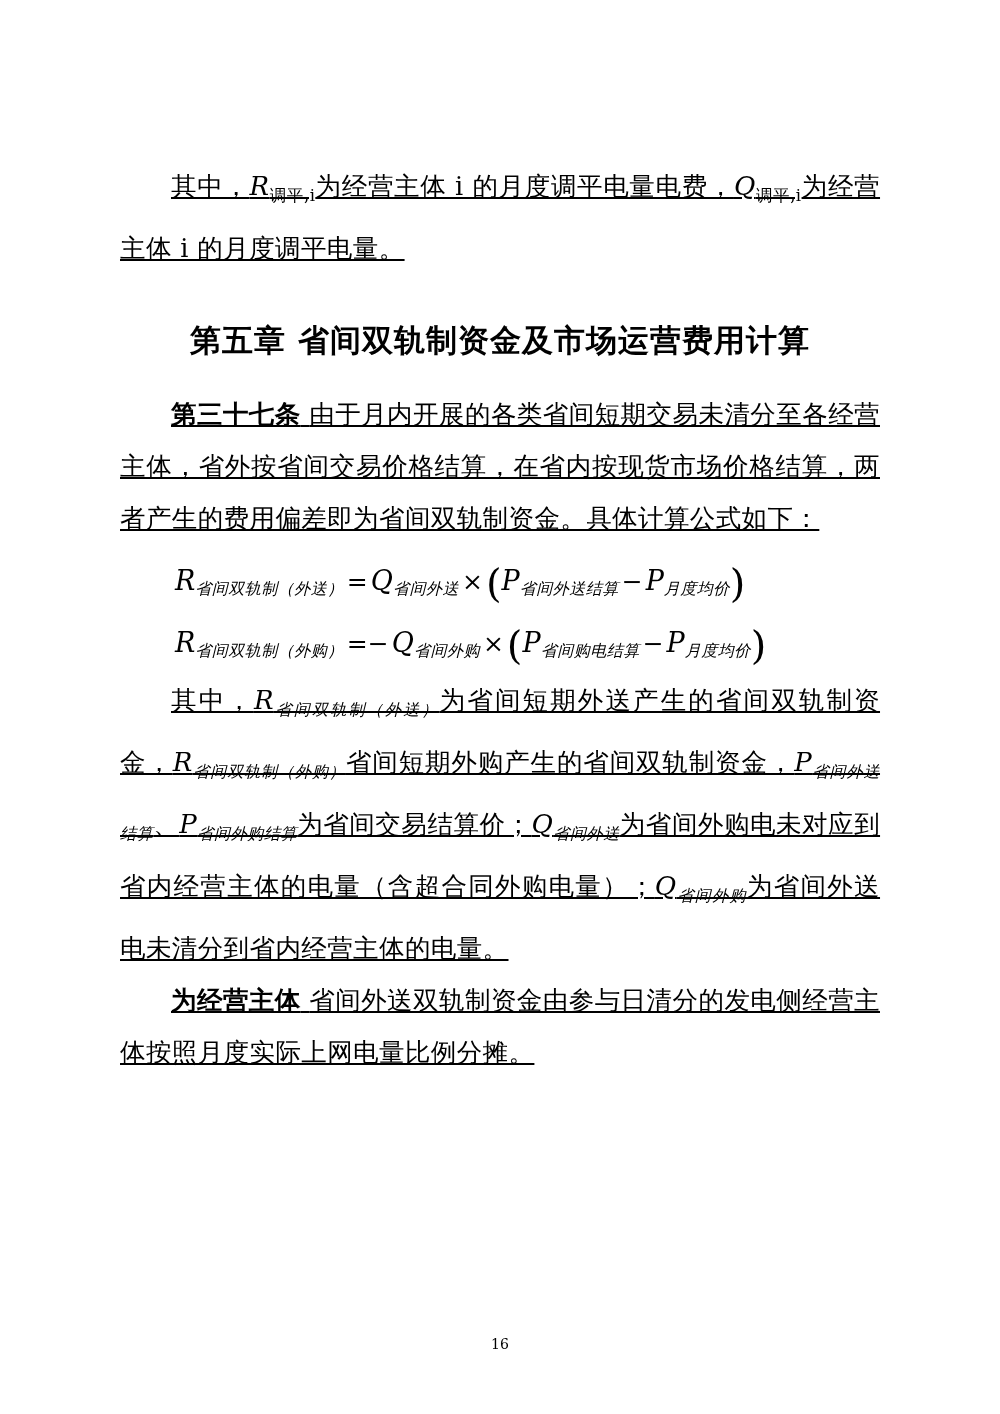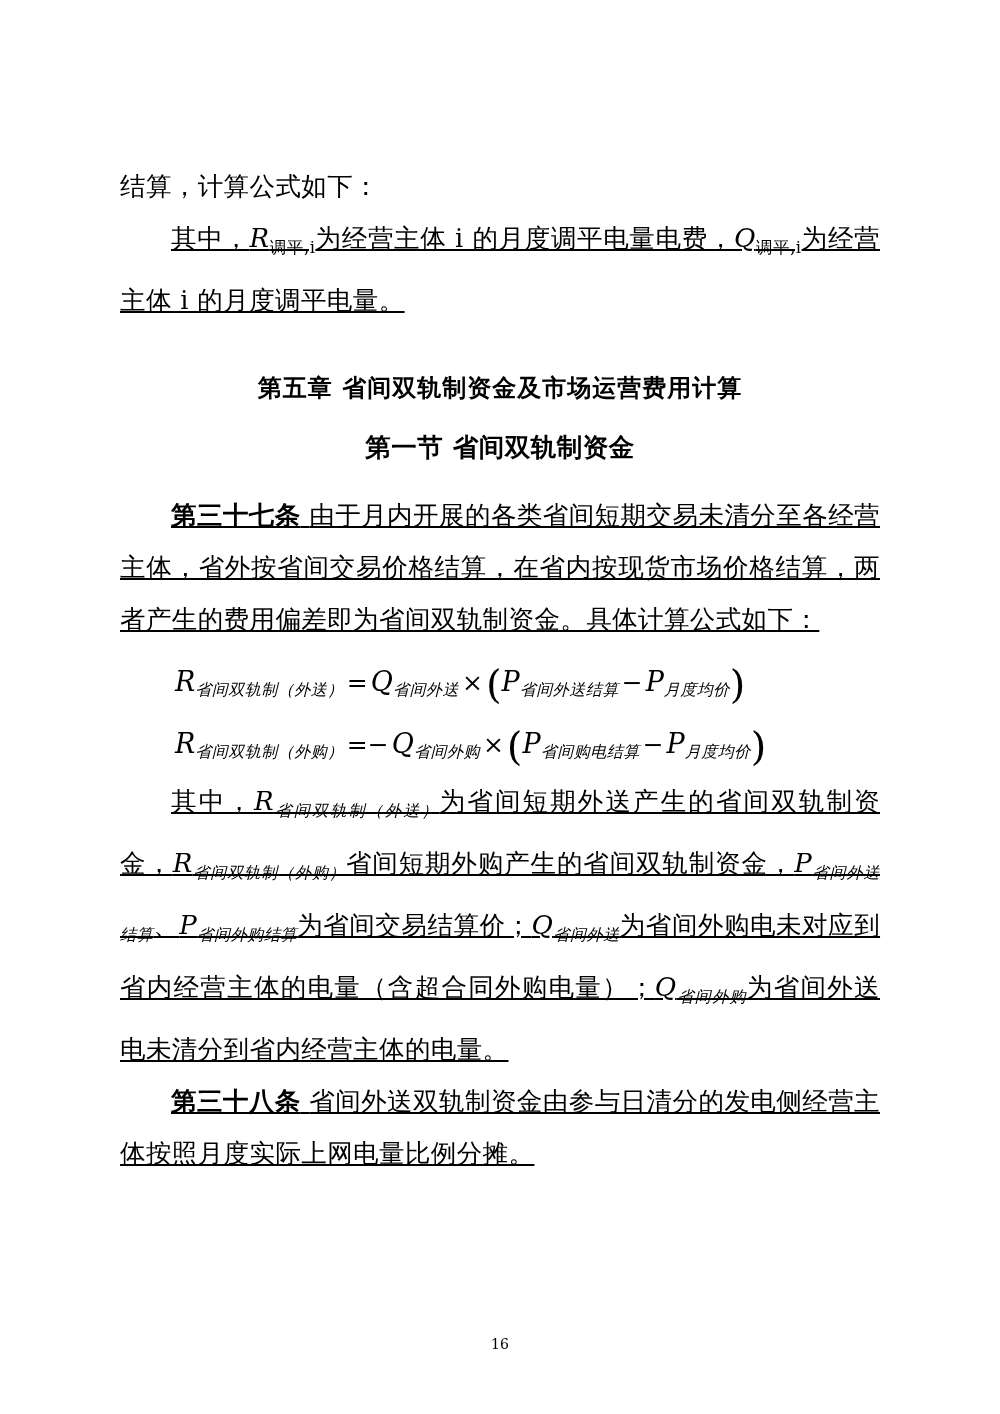--- a/index.html
+++ b/index.html
@@ -61,21 +61,21 @@
     padding: 0 3px;
   }
   .bigparen {
     font-size: 40px;
     font-style: normal;
     vertical-align: -7px;
     font-family: "DejaVu Serif", "Liberation Serif", serif;
   }
   .chapter-title {
     text-align: center;
-    font-size: 24px;
+    font-size: 31px;
     font-weight: bold;
     font-family: "DejaVu Sans", "Liberation Sans", sans-serif;
     margin: 46px 0 26px 0;
     letter-spacing: 1px;
   }
   .section-title {
     text-align: center;
     font-size: 25.5px;
     font-weight: bold;
     margin: 0 0 24px 0;
@@ -102,37 +102,35 @@
   .inline-math {
     font-style: italic;
     font-size: 26px;
   }
 </style>
 </head>
 <body>
 
 <div class="page">
 
-  <p class="para"><span>结算，计算公式如下：</span></p>
 
 
   <p class="para indent"><span>其中，</span><span class="inline-math">R</span><span class="sub">调平,i</span><span>为经营主体 i 的月度调平电量电费，</span><span class="inline-math">Q</span><span class="sub">调平,i</span><span>为经营主体 i 的月度调平电量。</span></p>
 
   <h2 class="chapter-title">第五章 省间双轨制资金及市场运营费用计算</h2>
 
-  <h3 class="section-title">第一节  省间双轨制资金</h3>
 
   <p class="para indent"><span class="art-label">第三十七条</span> <span>由于月内开展的各类省间短期交易未清分至各经营主体，省外按省间交易价格结算，在省内按现货市场价格结算，两者产生的费用偏差即为省间双轨制资金。具体计算公式如下：</span></p>
 
   <div class="formula-left">
     <span class="mi">R</span><span class="sub-chinese-it">省间双轨制（外送）</span><span class="op">=</span><span class="mi">Q</span><span class="sub-chinese-it">省间外送</span><span class="op">×</span><span class="bigparen">(</span><span class="mi">P</span><span class="sub-chinese-it">省间外送结算</span><span class="op">−</span><span class="mi">P</span><span class="sub-chinese-it">月度均价</span><span class="bigparen">)</span>
   </div>
 
   <div class="formula-left">
     <span class="mi">R</span><span class="sub-chinese-it">省间双轨制（外购）</span><span class="op">=−</span><span class="mi">Q</span><span class="sub-chinese-it">省间外购</span><span class="op">×</span><span class="bigparen">(</span><span class="mi">P</span><span class="sub-chinese-it">省间购电结算</span><span class="op">−</span><span class="mi">P</span><span class="sub-chinese-it">月度均价</span><span class="bigparen">)</span>
   </div>
 
   <p class="para indent"><span>其中，</span><span class="inline-math">R</span><span class="sub-chinese-it">省间双轨制（外送）</span><span>为省间短期外送产生的省间双轨制资金，</span><span class="inline-math">R</span><span class="sub-chinese-it">省间双轨制（外购）</span><span>省间短期外购产生的省间双轨制资金，</span><span class="inline-math">P</span><span class="sub-chinese-it">省间外送结算</span><span>、</span><span class="inline-math">P</span><span class="sub-chinese-it">省间外购结算</span><span>为省间交易结算价；</span><span class="inline-math">Q</span><span class="sub-chinese-it">省间外送</span><span>为省间外购电未对应到省内经营主体的电量（含超合同外购电量）；</span><span class="inline-math">Q</span><span class="sub-chinese-it">省间外购</span><span>为省间外送电未清分到省内经营主体的电量。</span></p>
 
-  <p class="para indent"><span class="art-label">第三十八条</span> <span>省间外送双轨制资金由参与日清分的发电侧经营主体按照月度实际上网电量比例分摊。</span></p>
+  <p class="para indent"><span class="art-label">为经营主体</span> <span>省间外送双轨制资金由参与日清分的发电侧经营主体按照月度实际上网电量比例分摊。</span></p>
 
   <div class="page-number">16</div>
 </div>
 
 </body></html>

